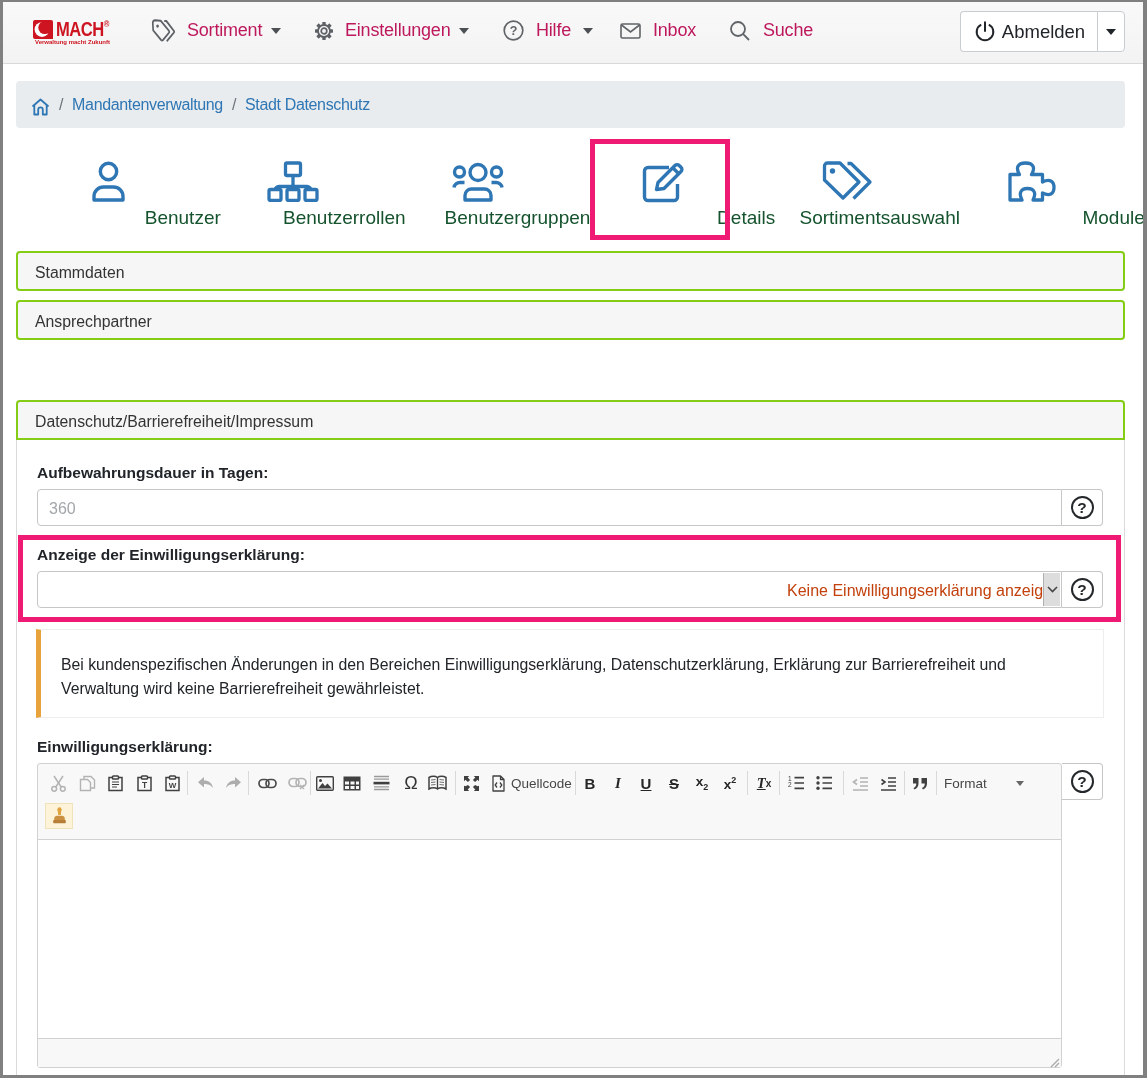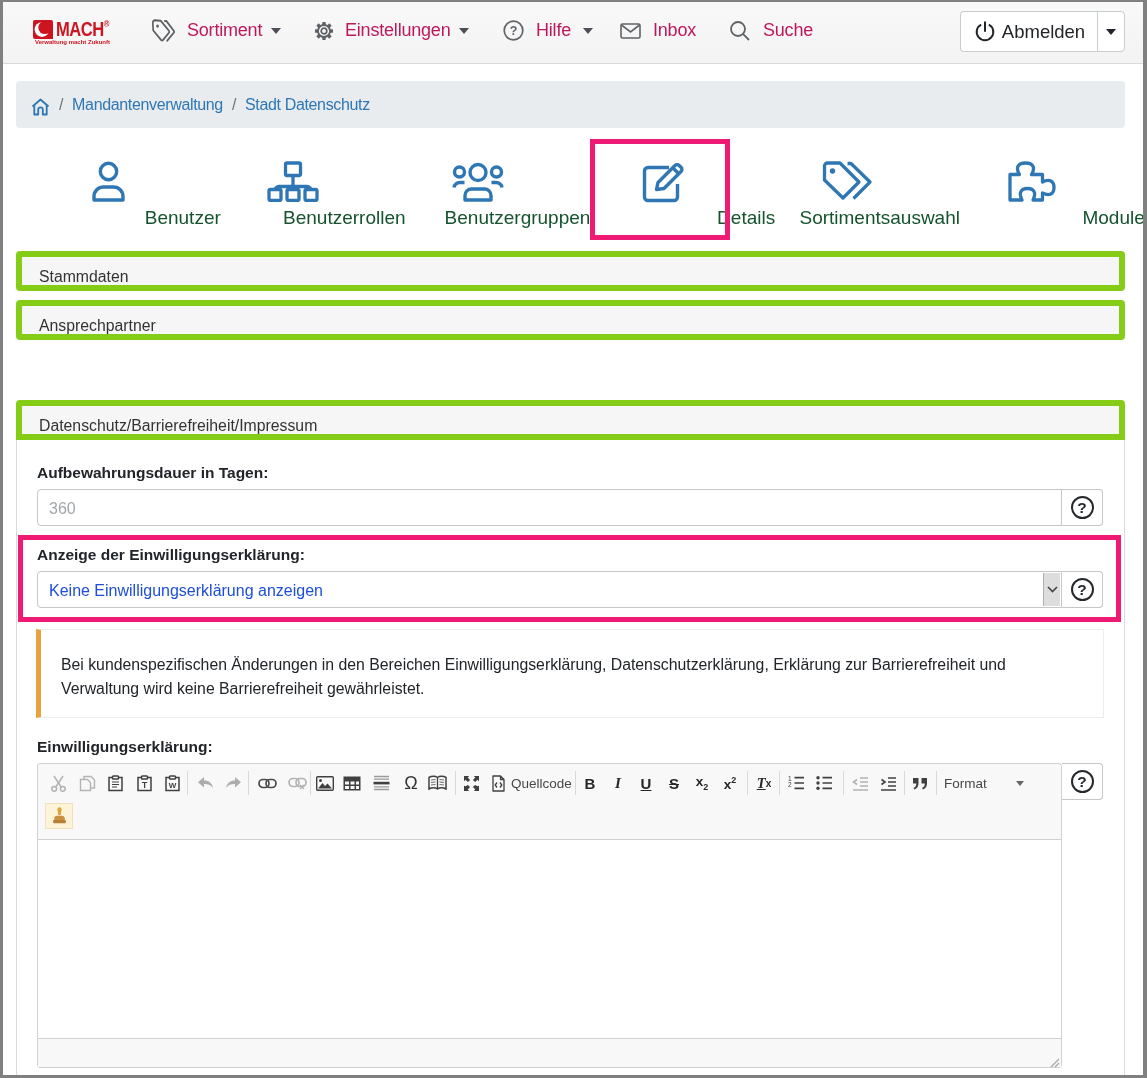--- a/index.html
+++ b/index.html
@@ -43,21 +43,21 @@
 
 
 .tab { position:absolute; top:147px; width:184.8px; height:100px; text-align:right; color:#14532d; }
 .tab .ticon { position:absolute; left:0; right:0; top:14px; height:41px;
   display:flex; align-items:center; justify-content:center; }
 .tab .tlbl { position:absolute; left:-20px; right:-20px; top:60px; font-size:19px; }
 #pinkbox1 { left:590px; top:138.5px; width:140px; height:101px; border:5.5px solid #ef1a74; background:transparent; z-index:5;}
 
 
 .acc { position:absolute; left:16px; width:1109px; height:40px; background:#f6f6f6;
-  border:6px solid #84cc16; border-radius:4px; line-height:39px; padding-left:17px;
+  border:2px solid #84cc16; border-radius:4px; line-height:39px; padding-left:17px;
   font-size:15.8px; color:#333333; }
 #panel4h { border-radius:4px 4px 0 0; background:#f6f6f6; }
 #panelbody { left:16px; top:440px; width:1109px; height:638px; background:#fff;
   border-left:1px solid #dadada; border-right:1px solid #dadada; }
 
 
 .flabel { position:absolute; left:37px; font-size:15.5px; font-weight:bold; color:#212529; }
 .finput { position:absolute; left:37px; width:1025px; height:37px; background:#fff;
   border:1px solid #c6c6c6; border-radius:4px 0 0 4px; font-size:16px; color:#a2a6aa;
   line-height:37px; padding-left:11px; }
@@ -260,21 +260,21 @@
   <div id="panelbody" class="abs"></div>
 
   <div class="flabel" style="top:464px;">Aufbewahrungsdauer in Tagen:</div>
   <div class="finput" style="top:489px;">360</div>
   <div class="fhelp" style="top:489px;">
       <div class="qmark">?</div>
     </div>
 
   <div id="pinkbox2" class="abs"></div>
   <div class="flabel" style="top:546px; z-index:6;">Anzeige der Einwilligungserklärung:</div>
-  <div class="finput" id="selbox" style="color:#1d4ed8; z-index:6;">Keine Einwilligungserklärung anzeigen
+  <div class="finput" id="selbox" style="color:#c2410c; z-index:6;text-align:right;">Keine Einwilligungserklärung anzeigen
     <div id="selarrow">
         <svg width="11" height="7" viewBox="0 0 11 7">
           <path d="M1 1l4.5 4.5L10 1" fill="none" stroke="#444" stroke-width="1.6"></path>
         </svg>
       </div>
   </div>
   <div class="fhelp" style="top:571px; z-index:6;">
       <div class="qmark">?</div>
     </div>
 

